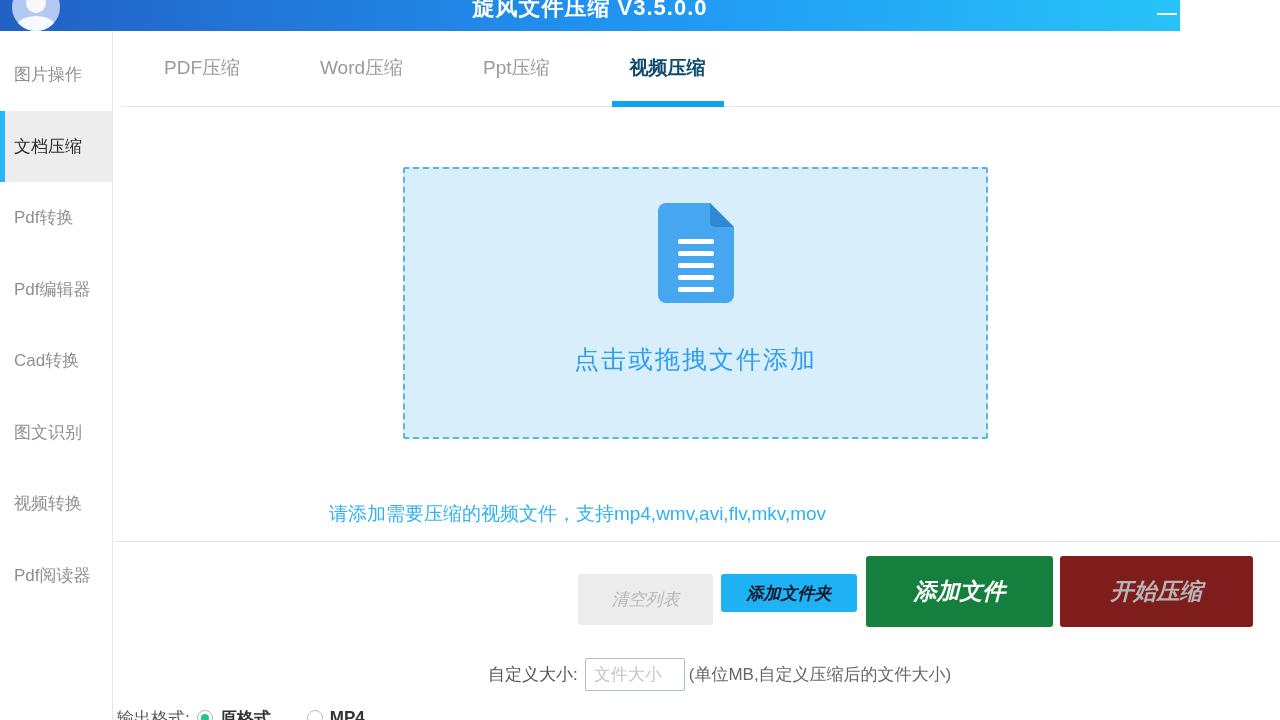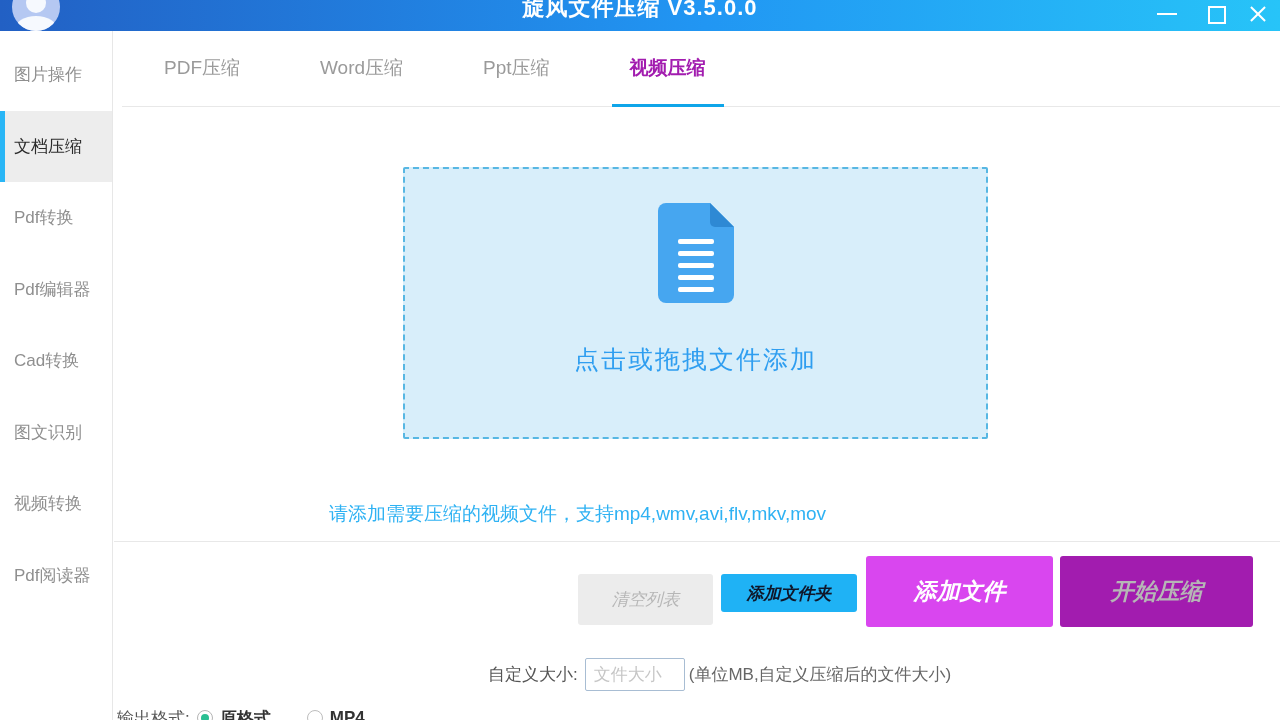--- a/index.html
+++ b/index.html
@@ -1,20 +1,20 @@
 <!DOCTYPE html>
 <html><head>
 <meta charset="utf-8">
 <style>
   html,body{margin:0;padding:0;}
   body{font-family:"Liberation Sans","DejaVu Sans",sans-serif;}
   #app{position:relative;width:1280px;height:720px;background:#fff;overflow:hidden;}
 
   
-  .titlebar{position:absolute;left:0;top:0;width:1280px;height:31px;
+  .titlebar{position:absolute;left:0;top:0;width:1180px;height:31px;
     background:linear-gradient(90deg,#2260c4 0%,#2196f3 55%,#27c4f8 100%);overflow:hidden;}
   .avatar{position:absolute;left:12px;top:-17px;width:48px;height:48px;border-radius:50%;
     background:#b5c8f2;overflow:hidden;}
   .avatar .head{position:absolute;left:14px;top:10px;width:20px;height:20px;border-radius:50%;background:#f6f9fe;}
   .avatar .shoulders{position:absolute;left:3px;top:33px;width:42px;height:26px;border-radius:50%;background:#f6f9fe;}
   .win-title{position:absolute;left:0;top:-7px;width:100%;text-align:center;
     color:#fff;font-size:22px;font-weight:bold;line-height:30px;letter-spacing:1px;}
   .winbtn{position:absolute;cursor:pointer;}
   .btn-min{left:1157px;top:13px;width:20px;height:2px;background:#fff;}
   .btn-max{left:1208px;top:6px;width:14px;height:14px;border:2px solid #fff;background:transparent;}
@@ -30,42 +30,42 @@
   .side-item{position:relative;height:71.5px;display:flex;align-items:center;
     padding-left:14px;font-size:17px;color:#8f8f8f;cursor:pointer;box-sizing:border-box;}
   .side-item.active{background:#ededed;color:#2b2b2b;}
   .side-item.active .accent{position:absolute;left:0;top:0;width:5px;height:100%;background:#29b6f6;}
 
   
   .tabrow{position:absolute;left:122px;top:31px;width:1166px;height:76px;background:#fff;
     border-bottom:1px solid #e8e8e8;box-sizing:border-box;display:flex;align-items:stretch;padding-left:24px;}
   .tab{height:76px;line-height:74px;padding:0 18px;margin-right:44px;font-size:19px;color:#9a9a9a;
     cursor:pointer;box-sizing:border-box;}
-  .tab.active{color:#a21caf;font-weight:bold;border-bottom:3px solid #0ea5e9;}
+  .tab.active{color:#0c4a6e;font-weight:bold;border-bottom:6px solid #0ea5e9;}
 
   
   .dropzone{position:absolute;left:403px;top:167px;width:585px;height:272px;background:#d8eefa;
     border:2px dashed #57b7e3;border-radius:2px;box-sizing:border-box;cursor:pointer;
     display:flex;flex-direction:column;align-items:center;}
   .doc-icon{margin-top:34px;}
   .drop-text{margin-top:40px;font-size:25px;color:#2f9ef0;letter-spacing:2px;}
 
   
   .hint{position:absolute;left:114px;top:501px;width:927px;text-align:center;
     font-size:19px;color:#2fb2f3;}
 
   .divider{position:absolute;left:114px;top:541px;width:1166px;height:1px;background:#e8e8e8;}
 
   
   .act-btn{position:absolute;border:none;border-radius:3px;cursor:pointer;
     display:flex;align-items:center;justify-content:center;font-family:inherit;font-style:italic;}
   .btn-clear{left:578px;top:574px;width:135px;height:51px;background:#ececec;color:#b6b6b6;font-size:17px;}
   .btn-addfolder{left:721px;top:574px;width:136px;height:38px;background:#1fb2f5;color:#0f172a;font-size:17px;font-weight:bold;}
-  .btn-addfile{left:866px;top:556px;width:187px;height:71px;background:#d946ef;color:#fff;font-size:23px;font-weight:bold;}
-  .btn-start{left:1060px;top:556px;width:193px;height:71px;background:#a21caf;color:#b6b6b6;font-size:23px;font-weight:bold;}
+  .btn-addfile{left:866px;top:556px;width:187px;height:71px;background:#15803d;color:#fff;font-size:23px;font-weight:bold;}
+  .btn-start{left:1060px;top:556px;width:193px;height:71px;background:#7f1d1d;color:#b6b6b6;font-size:23px;font-weight:bold;}
 
   
   .opt-row{position:absolute;display:flex;align-items:center;font-size:17px;color:#555;white-space:nowrap;}
   .row1-left{left:117px;top:663px;height:24px;}
   .row1-right{left:488px;top:657px;height:35px;}
   .row2{left:117px;top:706px;height:24px;}
   .radio{width:16px;height:16px;border:1px solid #bdbdbd;border-radius:50%;background:#fff;
     box-sizing:border-box;position:relative;cursor:pointer;flex:none;}
   .radio.on{border-color:#b5b5b5;}
   .radio.on::after{content:"";position:absolute;left:3px;top:3px;width:8px;height:8px;border-radius:50%;background:#2abf92;}

